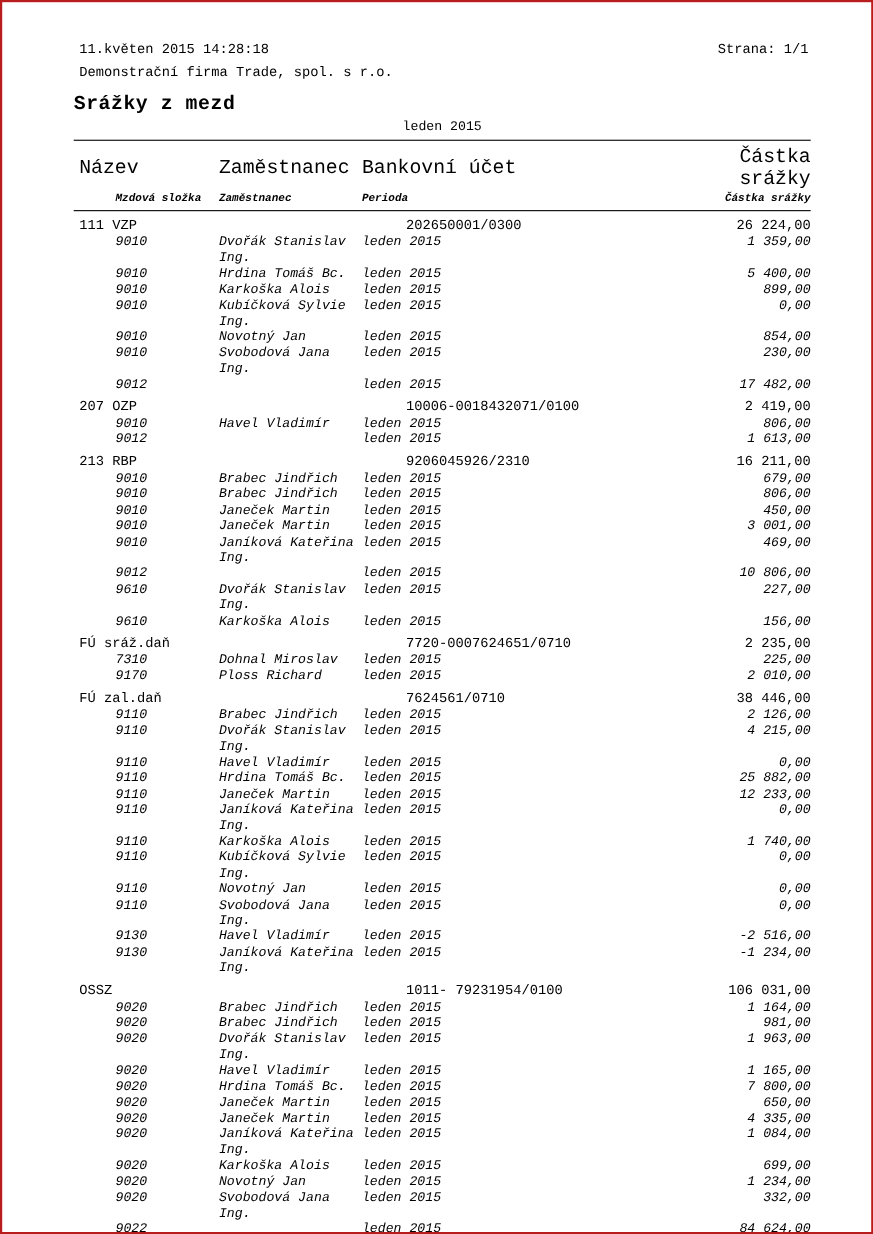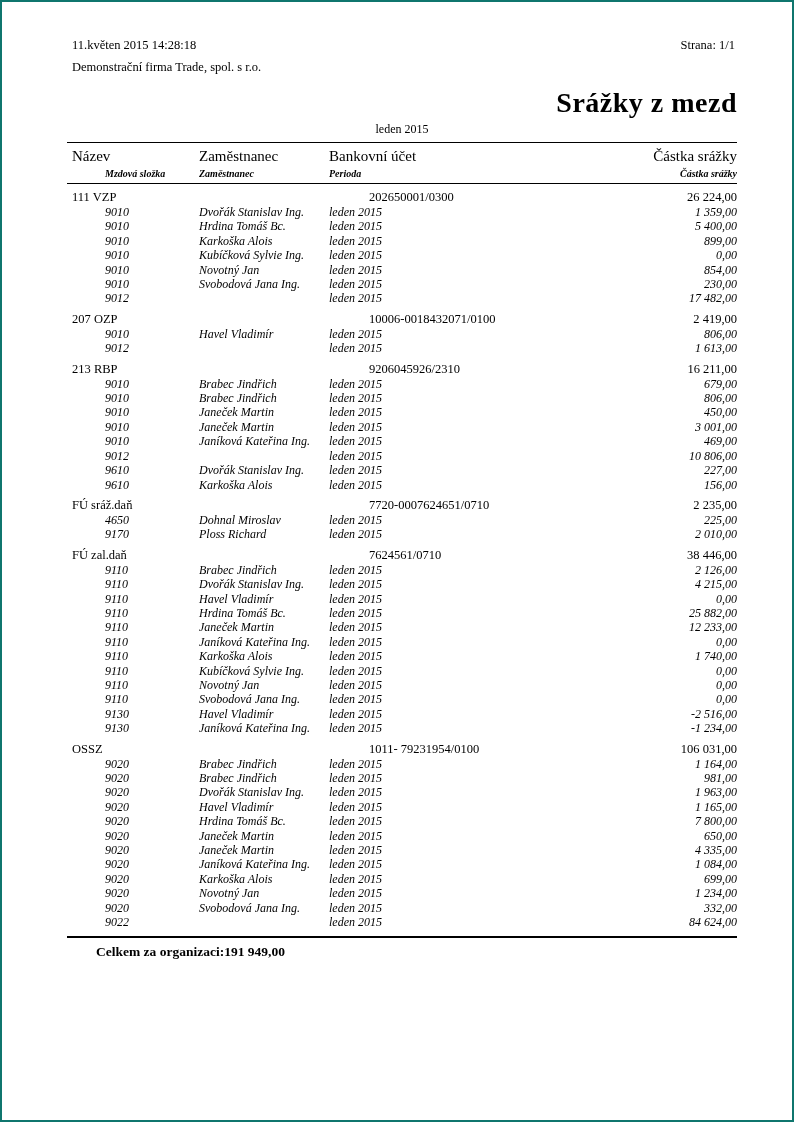--- a/index.html
+++ b/index.html
@@ -2,22 +2,22 @@
 <html><head>
 <meta charset="utf-8">
 <style>
   html, body { margin: 0; padding: 0; background: #ffffff; }
   .page {
     position: relative;
     width: 794px;
     height: 1122px;
     box-sizing: border-box;
     background: #ffffff;
-    border: 2px solid #0f766e;
-    font-family: Liberation Serif, serif;
+    border: 2px solid #b91c1c;
+    font-family: Liberation Mono, monospace;
     color: #000000;
     overflow: hidden;
   }
   .content {
     position: absolute;
     left: 65px;
     right: 55px;
     top: 36px;
   }
   .top-line {
@@ -26,40 +26,40 @@
     font-size: 12.5px;
     padding: 0 2px 0 5px;
   }
   .company {
     font-size: 12.5px;
     padding-left: 5px;
     margin-top: 7px;
   }
   .report-title {
     margin: 12px 0 0 0;
-    text-align: right;
-    font-size: 28px;
+    text-align: left;
+    font-size: 18px;
     font-weight: bold;
     letter-spacing: 0.5px;
   }
   .report-period {
     text-align: center;
     font-size: 12px;
     margin-top: 3px;
     padding-bottom: 5px;
   }
   .rule-1 { border-top: 1px solid #000; }
 
   .row { display: flex; align-items: baseline; }
   .c1 { width: 132px; box-sizing: border-box; flex: 0 0 auto; }
   .c2 { width: 130px; box-sizing: border-box; flex: 0 0 auto; }
   .c3 { flex: 1 1 auto; min-width: 0; }
   .c4 { width: 140px; flex: 0 0 auto; text-align: right; }
 
-  .head-row { font-size: 15px; padding-top: 5px; }
+  .head-row { font-size: 18px; padding-top: 5px; align-items: center; }
   .head-row .c1 { padding-left: 5px; }
   .subhead-row {
     font-size: 10px;
     font-style: italic;
     font-weight: bold;
     padding: 3px 0 4px 0;
   }
   .subhead-row .c1 { padding-left: 38px; }
 
   .tbody { padding-bottom: 4px; }
@@ -260,21 +260,21 @@
     <span class="c4">156,00</span>
   </div>
 
   <div class="row group-row">
     <span class="gspan">FÚ sráž.daň</span>
     <span class="c3">7720-0007624651/0710</span>
     <span class="c4">2 235,00</span>
   </div>
 
   <div class="row detail-row">
-    <span class="c1">4650</span>
+    <span class="c1">7310</span>
     <span class="c2">Dohnal Miroslav</span>
     <span class="c3">leden 2015</span>
     <span class="c4">225,00</span>
   </div>
 
   <div class="row detail-row">
     <span class="c1">9170</span>
     <span class="c2">Ploss Richard</span>
     <span class="c3">leden 2015</span>
     <span class="c4">2 010,00</span>

